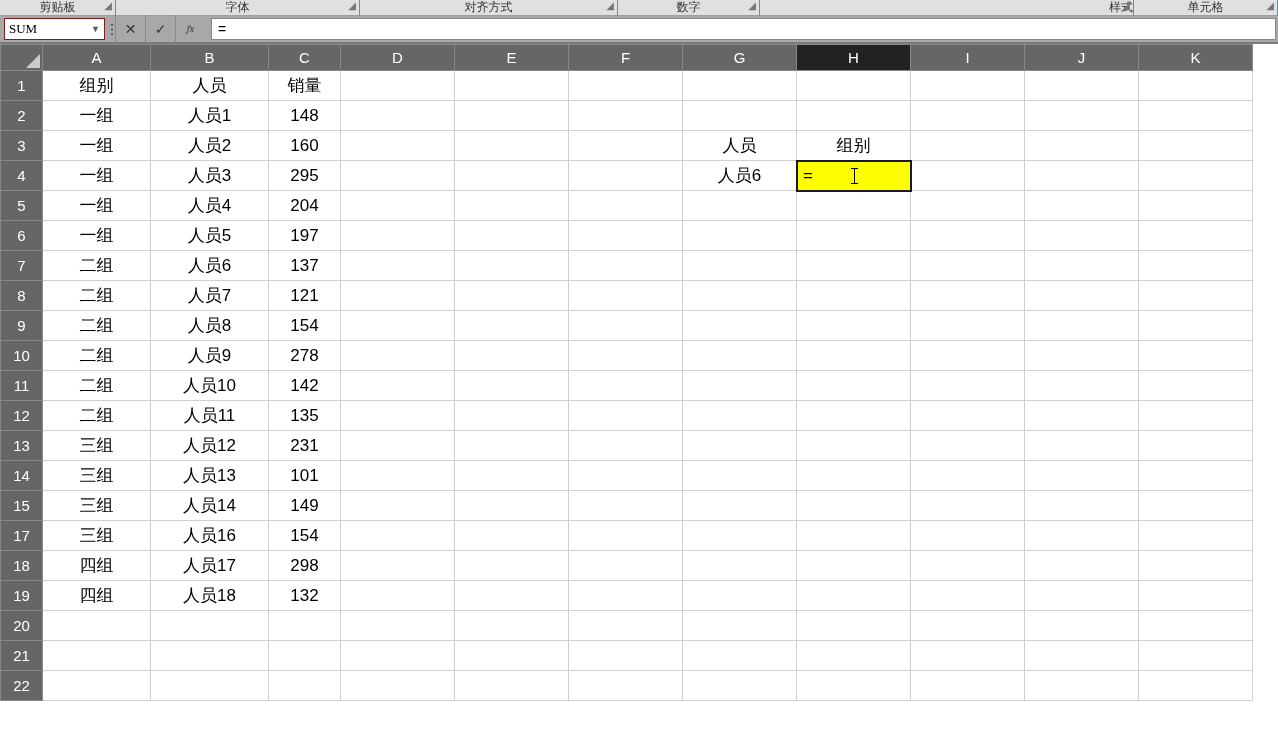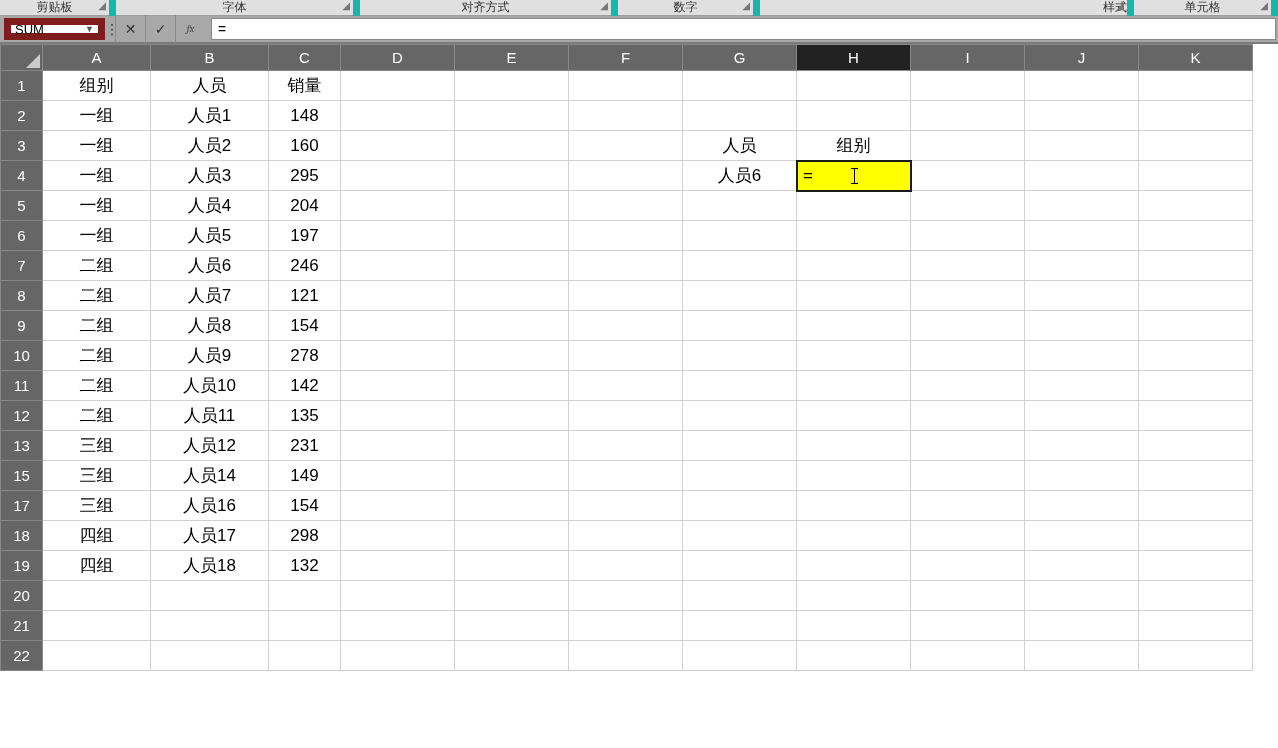--- a/index.html
+++ b/index.html
@@ -18,21 +18,21 @@
   height: 16px;
   background: #e0e0e0;
   border-bottom: 1px solid #9e9e9e;
   align-items: center;
   color: #333;
   font-size: 12px;
 }
 .ribbon-group {
   position: relative;
   text-align: center;
-  border-right: 7px solid #14b8a6;
+  border-right: 1px solid #14b8a6;
 }
 .ribbon-group .dlg {
   position: absolute;
   right: 3px;
   top: 1px;
   font-size: 10px;
   color: #777;
 }
 
 
@@ -47,26 +47,27 @@
   display: flex;
   align-items: center;
   width: 105px;
   background: #a8a8a8;
   padding: 2px 0 2px 4px;
 }
 .name-box {
   flex: 1;
   height: 22px;
   background: #ffffff;
-  border: 7px solid #7f1d1d;
+  border: 1px solid #7f1d1d;
   display: flex;
   align-items: center;
   padding: 0 4px;
   font-size: 13px;
   justify-content: space-between;
+  font-family: Liberation Serif, serif;
 }
 .name-box .arrow {
   font-size: 9px;
   color: #555;
 }
 .fx-btns {
   display: flex;
   align-items: center;
   background: #a8a8a8;
 }
@@ -348,21 +349,21 @@
           <td></td>
           <td></td>
           <td></td>
           <td></td>
           <td></td>
         </tr>
         <tr>
           <th class="row-hdr">7</th>
           <td>二组</td>
           <td>人员6</td>
-          <td>246</td>
+          <td>137</td>
           <td></td>
           <td></td>
           <td></td>
           <td></td>
           <td></td>
           <td></td>
           <td></td>
           <td></td>
         </tr>
         <tr>
@@ -443,20 +444,34 @@
           <td></td>
           <td></td>
           <td></td>
           <td></td>
           <td></td>
           <td></td>
           <td></td>
           <td></td>
         </tr>
         <tr>
+          <th class="row-hdr">14</th>
+          <td>三组</td>
+          <td>人员13</td>
+          <td>101</td>
+          <td></td>
+          <td></td>
+          <td></td>
+          <td></td>
+          <td></td>
+          <td></td>
+          <td></td>
+          <td></td>
+        </tr>
+        <tr>
           <th class="row-hdr">15</th>
           <td>三组</td>
           <td>人员14</td>
           <td>149</td>
           <td></td>
           <td></td>
           <td></td>
           <td></td>
           <td></td>
           <td></td>

